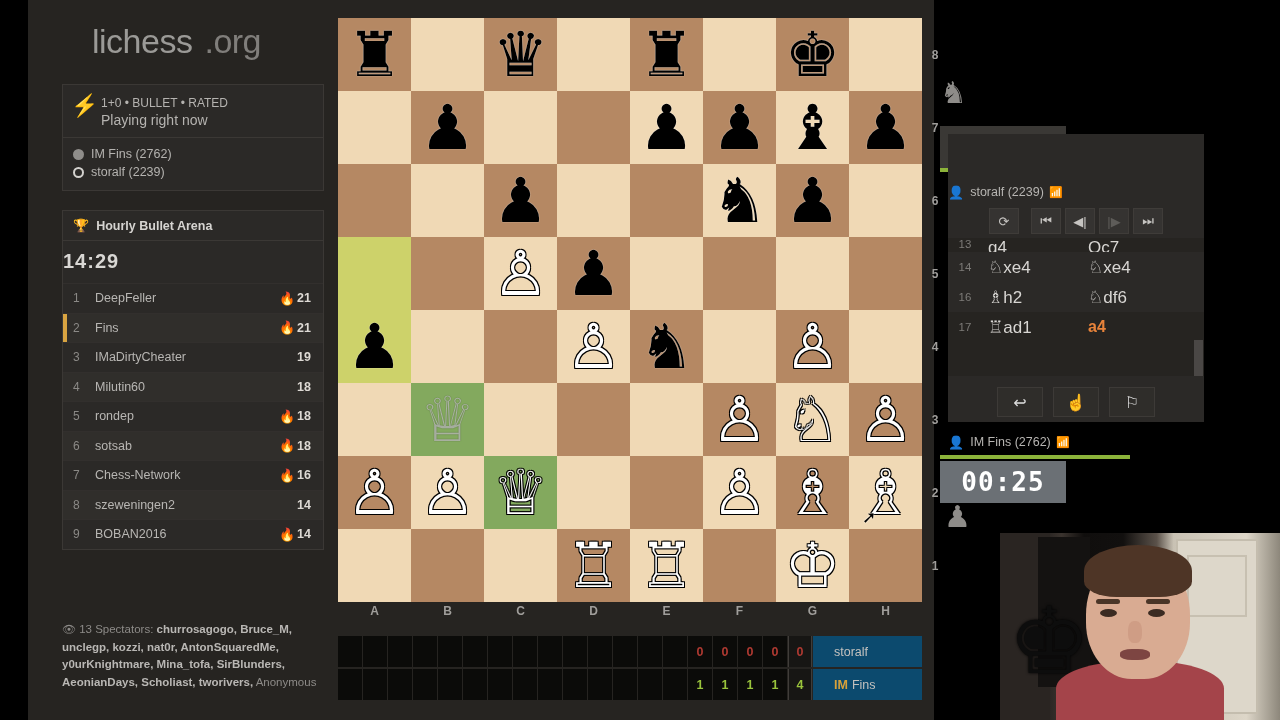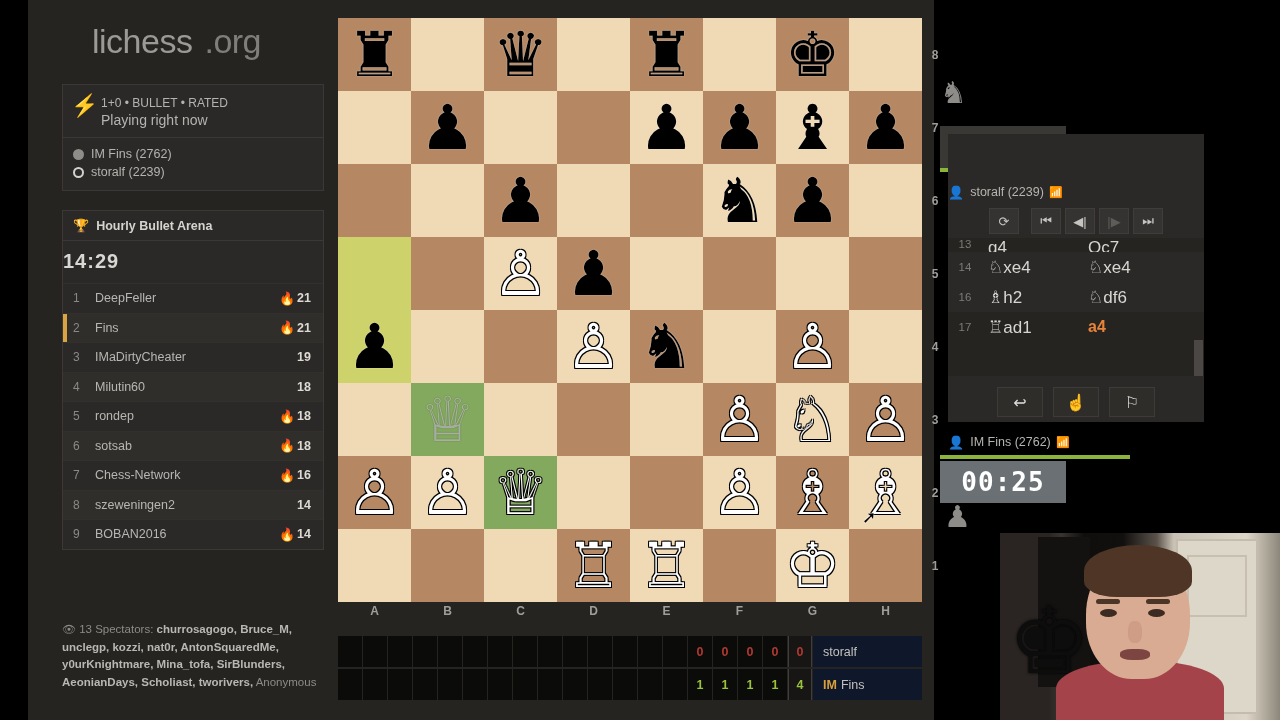--- a/index.html
+++ b/index.html
@@ -158,22 +158,22 @@
   
   #scorebar { position: absolute; left: 338px; top: 636px; width: 584px; }
   .srow { display: flex; height: 31px; margin-bottom: 2px; }
   .scell {
     width: 24px; background: #0b0b09; margin-right: 1px;
     display: flex; align-items: center; justify-content: center;
     font-size: 12.5px; font-weight: bold;
   }
   .scell.tot { border-left: 1px solid #403d3a; border-right: 1px solid #403d3a; background: #171614; }
   .sname {
-    flex: 1; background: #0f172a; display: flex; align-items: center;
-    padding-left: 10px; gap: 4px; color: #c3c1be; font-size: 12.5px;
+    flex: 1; background: #0c4a6e; display: flex; align-items: center;
+    padding-left: 21px; gap: 4px; color: #c3c1be; font-size: 12.5px;
   }
   .red { color: #b03a32; }
   .grn { color: #9ac43c; }
   .imtag { color: #d8a13a; font-weight: bold; }
 
   
   #cam { position: absolute; left: 1000px; top: 533px; width: 280px; height: 187px;
          background: #0a0a0a; overflow: hidden; }
   #cam-bg { position: absolute; inset: 0;
             background: linear-gradient(90deg,#1d1a18 0%,#262220 16%,#3a332e 22%,#100e0d 30%,

